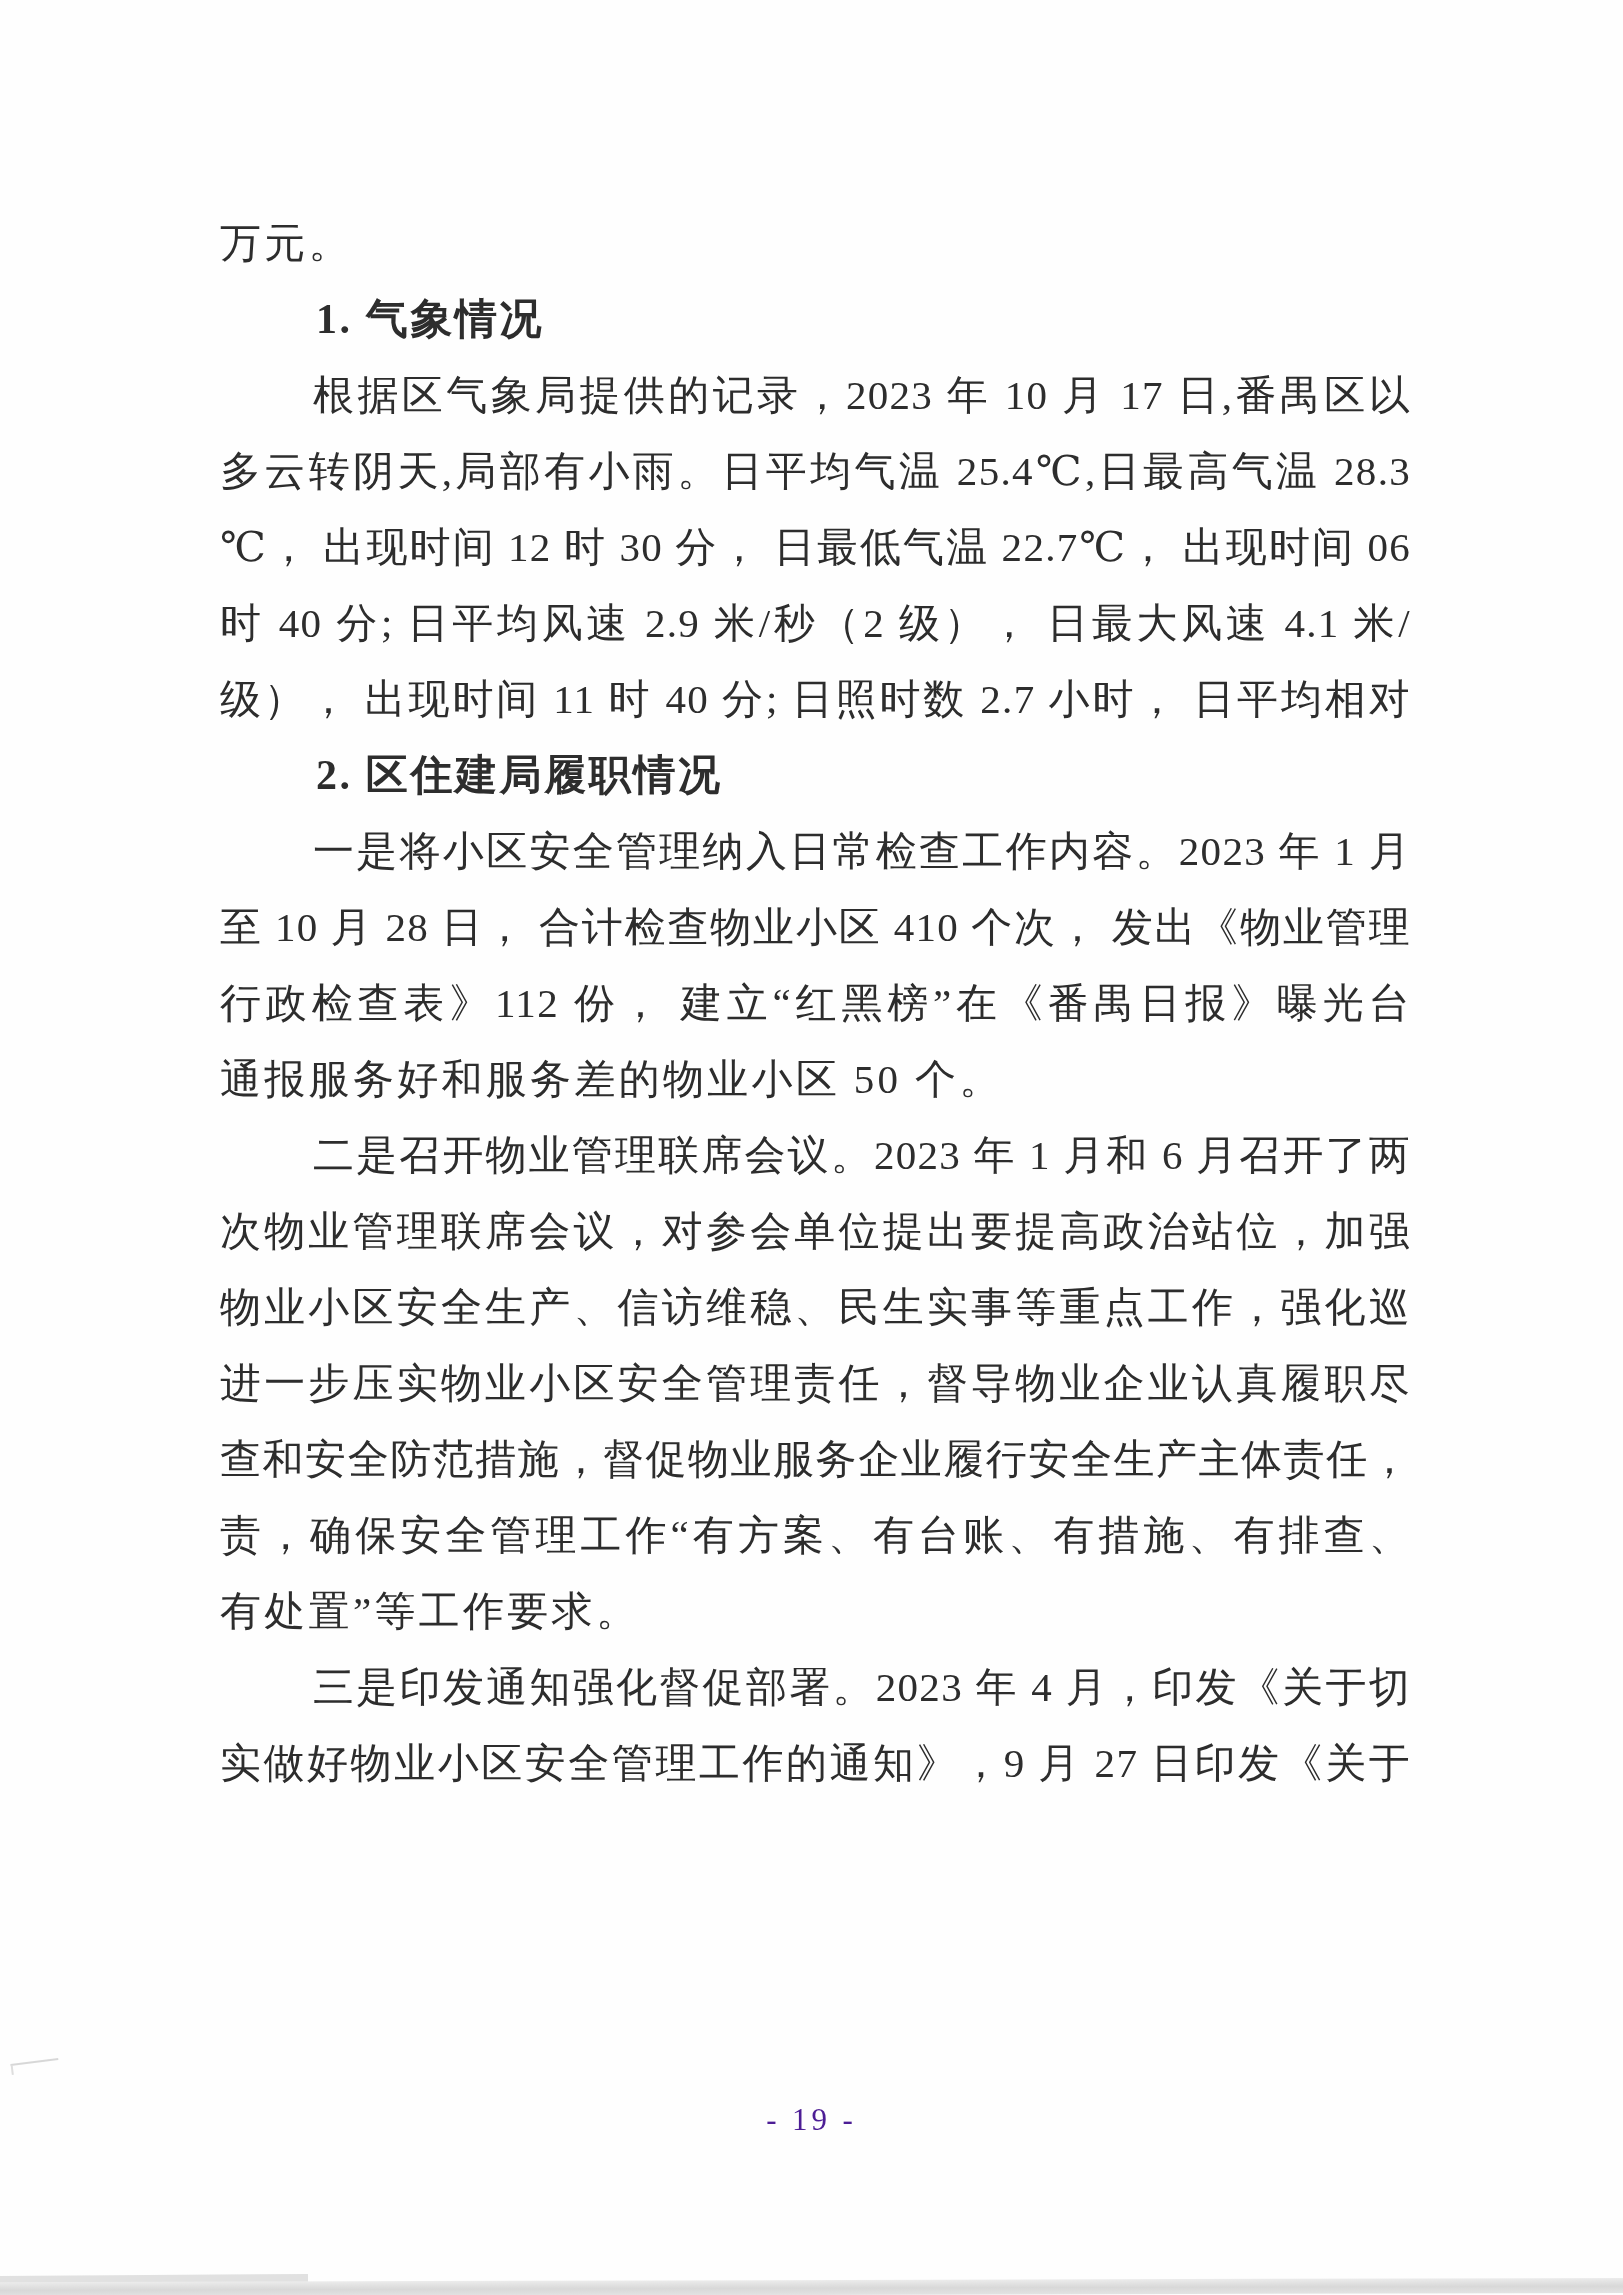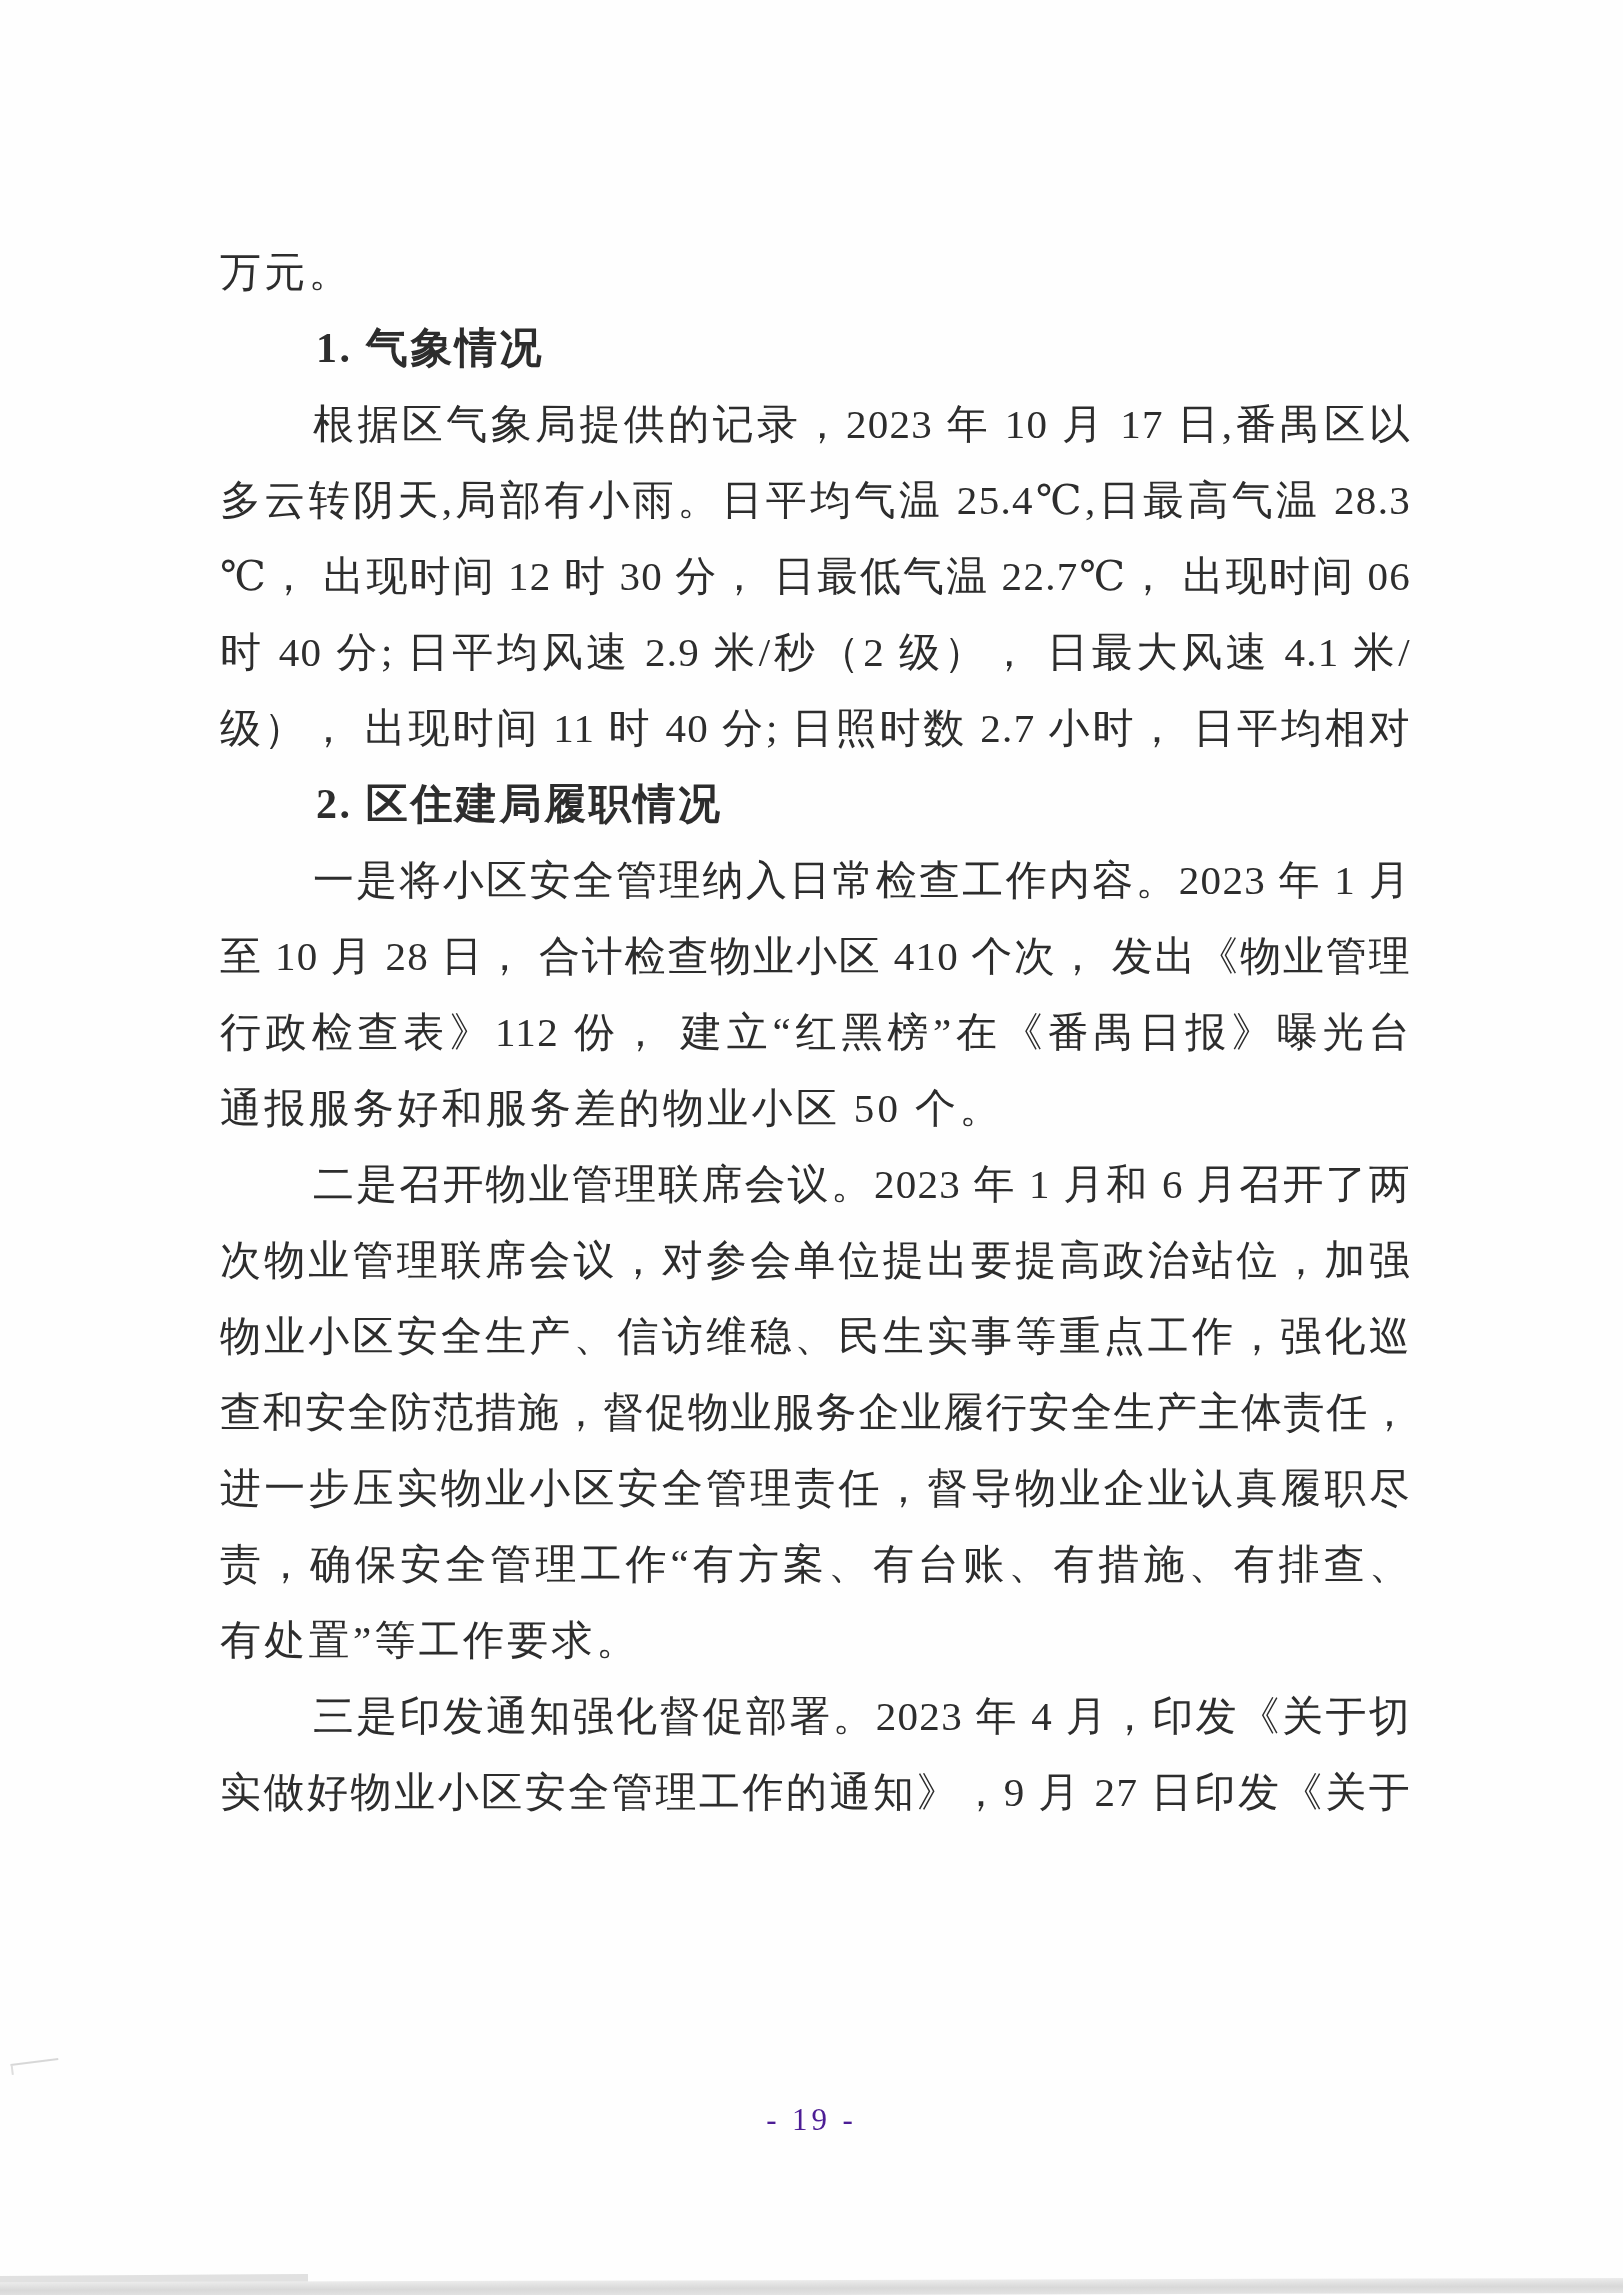--- a/index.html
+++ b/index.html
@@ -12,21 +12,21 @@
     width: 1623px;
     height: 2295px;
     background: #fefefe;
     overflow: hidden;
     font-family: "Liberation Serif", "DejaVu Serif", serif;
     color: #2d2d2d;
   }
   .text-column {
     position: absolute;
     left: 220px;
-    top: 234px;
+    top: 205px;
     width: 1191px;
   }
   .line {
     font-size: 41px;
     line-height: 76px;
     height: 76px;
     letter-spacing: 3.3px;
     white-space: normal;
     text-align: left;
     overflow: hidden;
@@ -102,22 +102,22 @@
     <div class="line stretch">时 40 分; 日平均风速 2.9 米/秒（2 级）， 日最大风速 4.1 米/</div>
     <div class="line stretch">级）， 出现时间 11 时 40 分; 日照时数 2.7 小时， 日平均相对</div>
     <div class="line heading">2. 区住建局履职情况</div>
     <div class="line stretch indent">一是将小区安全管理纳入日常检查工作内容。2023 年 1 月</div>
     <div class="line stretch">至 10 月 28 日， 合计检查物业小区 410 个次， 发出《物业管理</div>
     <div class="line stretch">行政检查表》112 份， 建立“红黑榜”在《番禺日报》曝光台</div>
     <div class="line">通报服务好和服务差的物业小区 50 个。</div>
     <div class="line stretch indent">二是召开物业管理联席会议。2023 年 1 月和 6 月召开了两</div>
     <div class="line stretch">次物业管理联席会议，对参会单位提出要提高政治站位，加强</div>
     <div class="line stretch">物业小区安全生产、信访维稳、民生实事等重点工作，强化巡</div>
+    <div class="line stretch">进一步压实物业小区安全管理责任，督导物业企业认真履职尽</div>
     <div class="line stretch">查和安全防范措施，督促物业服务企业履行安全生产主体责任，</div>
-    <div class="line stretch">进一步压实物业小区安全管理责任，督导物业企业认真履职尽</div>
     <div class="line stretch">责，确保安全管理工作“有方案、有台账、有措施、有排查、</div>
     <div class="line">有处置”等工作要求。</div>
     <div class="line stretch indent">三是印发通知强化督促部署。2023 年 4 月，印发《关于切</div>
     <div class="line stretch">实做好物业小区安全管理工作的通知》，9 月 27 日印发《关于</div>
   </div>
 
   <div class="page-number">- 19 -</div>
 
   <div class="scan-mark-left"></div>
   <div class="scan-band-bottom-left"></div>

